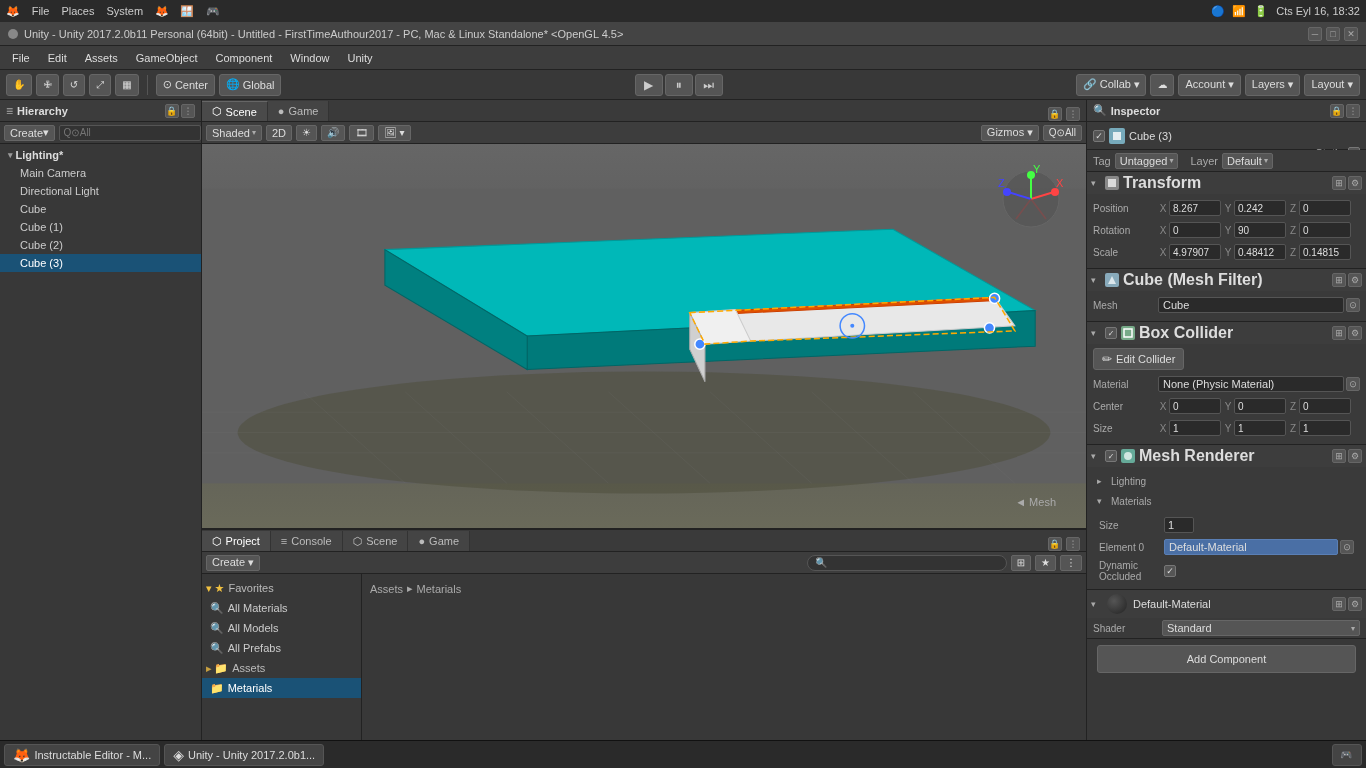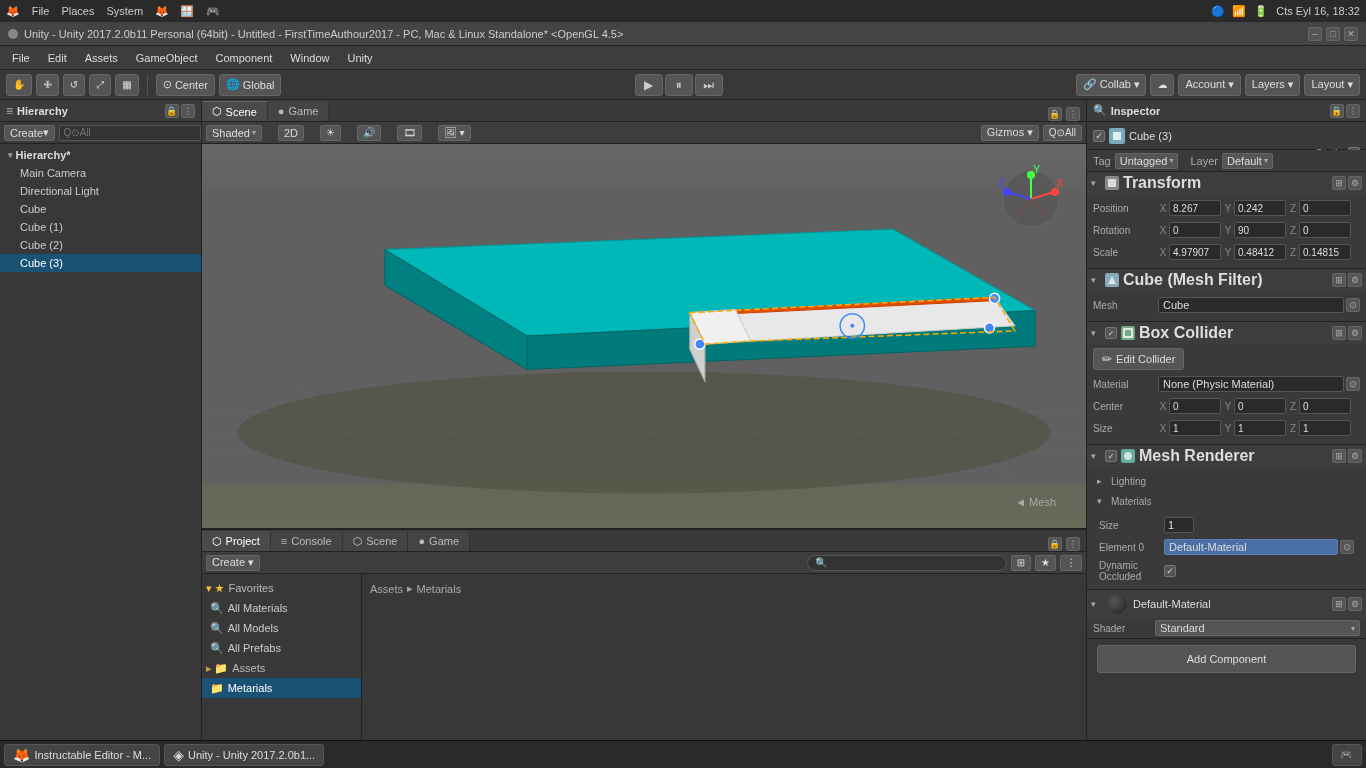--- a/index.html
+++ b/index.html
@@ -272,21 +272,21 @@
       color: white;
       border-top: 1px solid #666;
     }
     .scene-toolbar {
       height: 22px;
       background: #3d3d3d;
       display: flex;
       align-items: center;
       padding: 0 4px;
       border-bottom: 1px solid #222;
-      gap: 16px;
+      gap: 4px;
     }
     .scene-view {
       flex: 1;
       background: #5a5a5a;
       position: relative;
       overflow: hidden;
     }
 
     
     .scene-bg {
@@ -671,21 +671,21 @@
       font-size: 11px;
       color: #ddd;
       flex: 1;
     }
     .shader-row {
       height: 20px;
       display: flex;
       align-items: center;
       padding: 2px 6px;
       background: #3a3a3a;
-      gap: 12px;
+      gap: 19px;
     }
     .shader-label {
       font-size: 10px;
       color: #aaa;
       width: 50px;
     }
     .shader-dropdown {
       flex: 1;
       height: 16px;
       background: #555;
@@ -1027,21 +1027,21 @@
     <div class="hierarchy-toolbar">
       <div class="create-btn">
         <span>Create</span>
         <span> ▾</span>
       </div>
       <input class="search-box" placeholder="Q⊙All" type="text" style="">
     </div>
     <div class="hierarchy-list">
       <div class="hierarchy-item scene-root">
         <span class="arrow">▾</span>
-        <span>Hierarchy*</span>
+        <span>Lighting*</span>
       </div>
       <div class="hierarchy-item h-indent">
         <span>Main Camera</span>
       </div>
       <div class="hierarchy-item h-indent">
         <span>Directional Light</span>
       </div>
       <div class="hierarchy-item h-indent">
         <span>Cube</span>
       </div>

